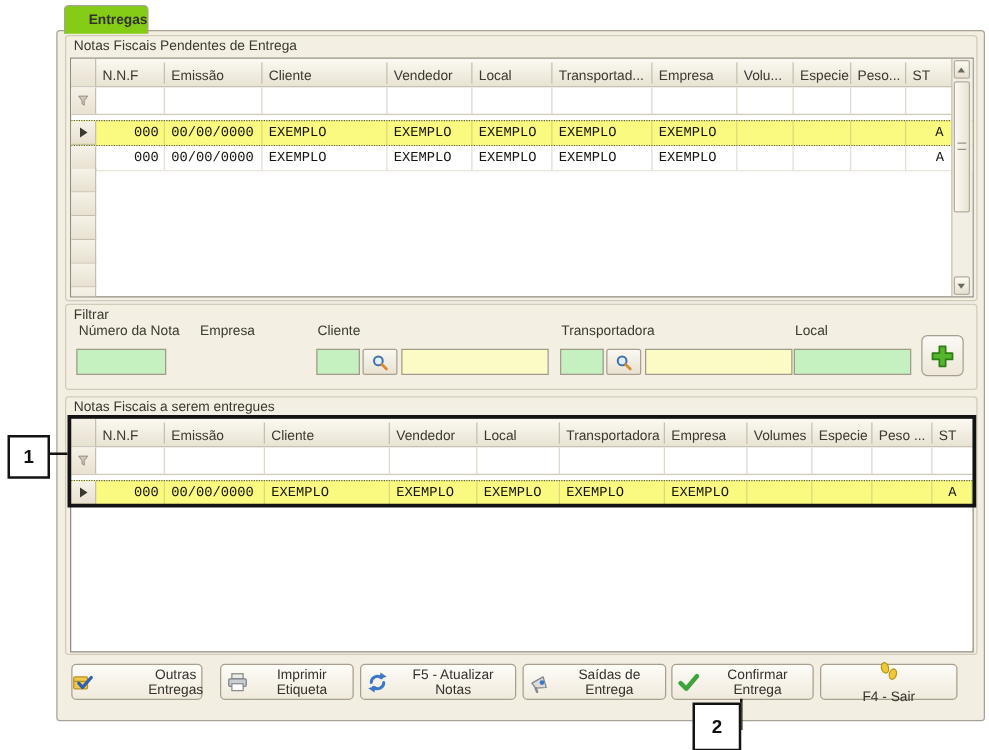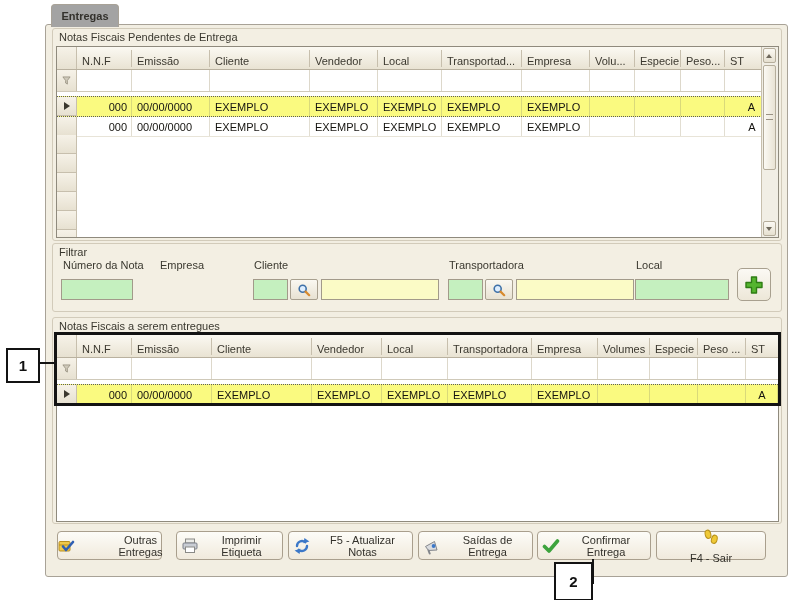--- a/index.html
+++ b/index.html
@@ -2,42 +2,42 @@
 <html lang="pt-BR"><head>
 <meta charset="utf-8">
 <style>
   html,body{margin:0;padding:0;}
   .page{position:relative;width:791px;height:600px;background:#ffffff;
         font-family:"Liberation Sans",sans-serif;font-size:11px;color:#26241E;overflow:hidden;}
 
   
   .window{position:absolute;left:45px;top:24px;width:741px;height:551px;
           background:#F2EEE2;border:1px solid #A8A297;border-radius:3px;}
-  .tab{position:absolute;left:51px;top:4px;width:66px;height:22px;background:#a3a3a3;
+  .tab{position:absolute;left:51px;top:4px;width:66px;height:22px;background:#84cc16;
        border:1px solid #A8A297;border-bottom:none;border-radius:4px 4px 0 0;z-index:6;
-       text-align:center;line-height:22px;font-weight:bold;color:#33312C;}
+       text-align:right;line-height:22px;font-weight:bold;color:#33312C;}
 
   
   .groupbox{position:absolute;background:#F3EFE3;border:1px solid #D2CBBA;border-radius:3px;z-index:1;}
   .gb-title{position:absolute;left:6px;top:2px;color:#3A382F;white-space:nowrap;}
 
   
   .grid{position:absolute;background:#ffffff;border:1px solid #8F8A7D;overflow:hidden;}
   .hrow{display:flex;height:22px;background:linear-gradient(#FBF9F2,#E9E3D3);border-bottom:1px solid #B9B19F;align-items:center;}
   .hcell{box-sizing:border-box;border-right:1px solid #C7BFAD;padding:5px 3px 0 5px;
          overflow:hidden;white-space:nowrap;color:#3B382F;}
   .frow{display:flex;height:21px;background:#fff;border-bottom:1px solid #CFC9B9;}
   .fcell{box-sizing:border-box;border-right:1px solid #DDD8CB;}
   .ind{width:20px;box-sizing:border-box;background:linear-gradient(#F6F2E8,#E7E1D1);
        border-right:1px solid #C7BFAD;display:flex;align-items:center;justify-content:center;flex:none;}
   .spacer{height:4px;background:#fff;}
   .drow{display:flex;height:20px;background:#fff;box-sizing:border-box;}
   .drow .ind{border-bottom:1px solid #C7BFAD;}
   .dcell{box-sizing:border-box;border-right:1px solid #E2DED2;padding:4px 4px 0 5px;
-         overflow:hidden;white-space:nowrap;color:#14130F;}
+         overflow:hidden;white-space:nowrap;color:#14130F;font-family:Liberation Mono, monospace;}
   .drow.selected{background:#FAFA80;border-top:1px dotted #5c5c5c;border-bottom:1px dotted #5c5c5c;height:21px;}
   .drow.selected .dcell{border-right:1px solid #D9D97A;}
   .drow.plain{border-bottom:1px solid #E8E4D8;}
   .num{text-align:right;}
   .st{text-align:center;}
   .arrow-right{width:0;height:0;border-top:4px solid transparent;border-bottom:4px solid transparent;
                border-left:6px solid #3B382F;}
   .ind-strip{position:absolute;left:0;width:20px;top:88px;}
   .ind-cell{height:19px;box-sizing:border-box;background:linear-gradient(#F6F2E8,#E7E1D1);
             border-right:1px solid #C7BFAD;border-bottom:1px solid #C7BFAD;}

